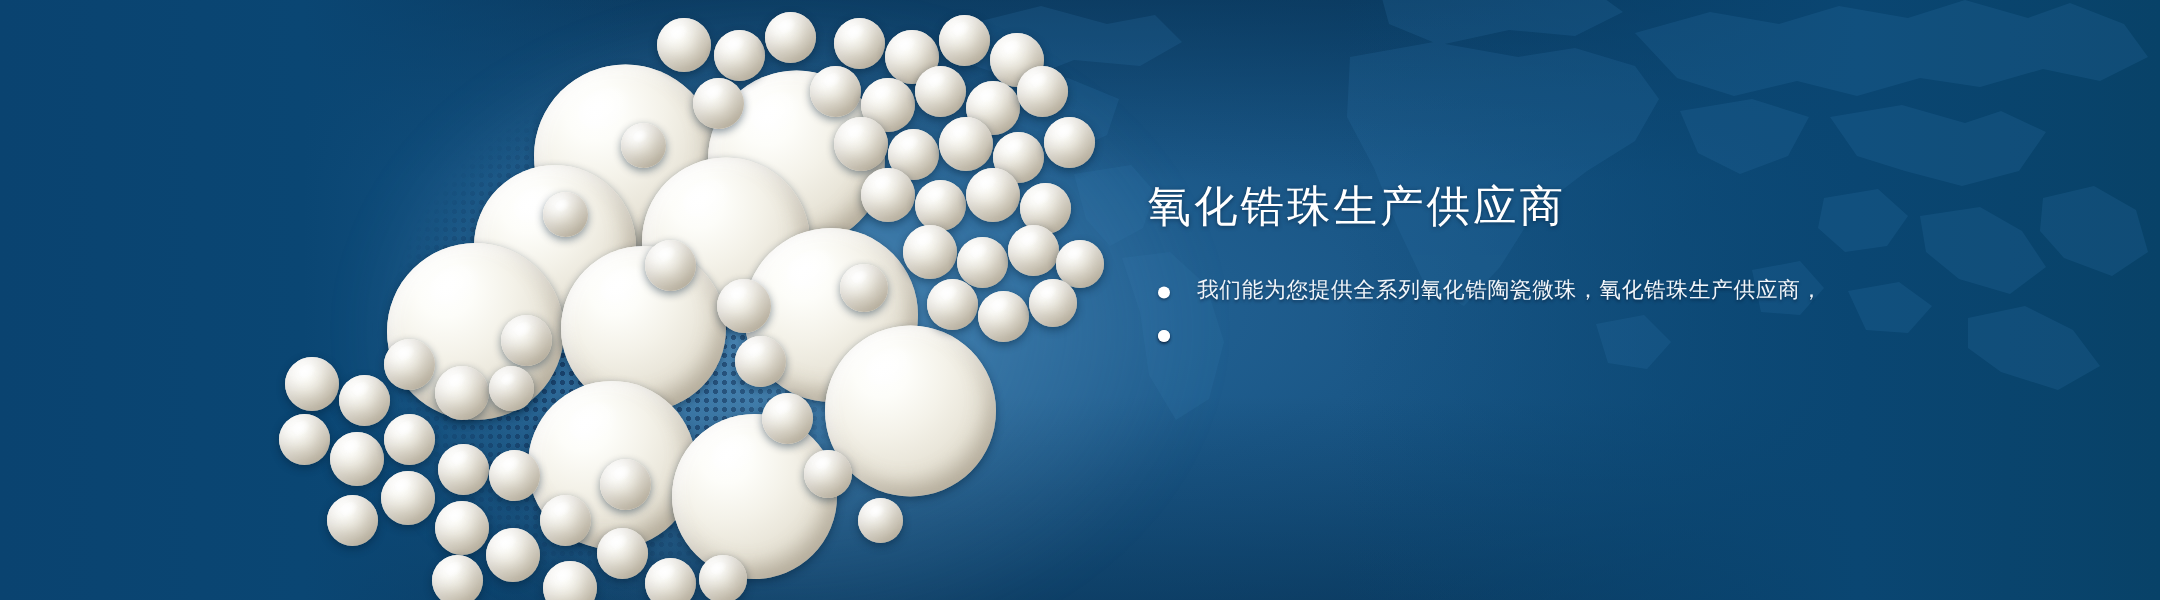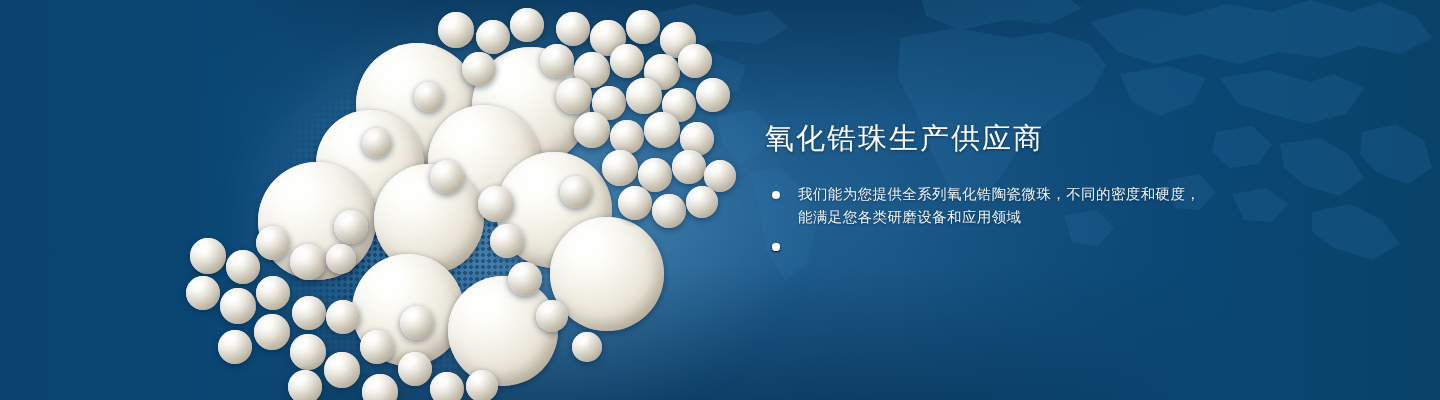--- a/index.html
+++ b/index.html
@@ -227,22 +227,21 @@
     <div class="bead sm" style="left:572px;top:332px;width:30px;height:30px;"></div>
   </div>
 
   <div class="copy">
     <h1 class="headline">氧化锆珠生产供应商</h1>
 
     <ul class="bullets">
 
       <li class="bullet">
         <span class="dot"></span>
-        <span>我们能为您提供全系列氧化锆陶瓷微珠，不同的密度和硬度，</span>
-        <span class="l2">能满足您各类研磨设备和应用领域</span>
+        <span>我们能为您提供全系列氧化锆陶瓷微珠，氧化锆珠生产供应商，</span>
       </li>
 
       <li class="bullet">
         <span class="dot"></span>
       </li>
 
       <li class="bullet">
         <span class="dot"></span>
       </li>
 

